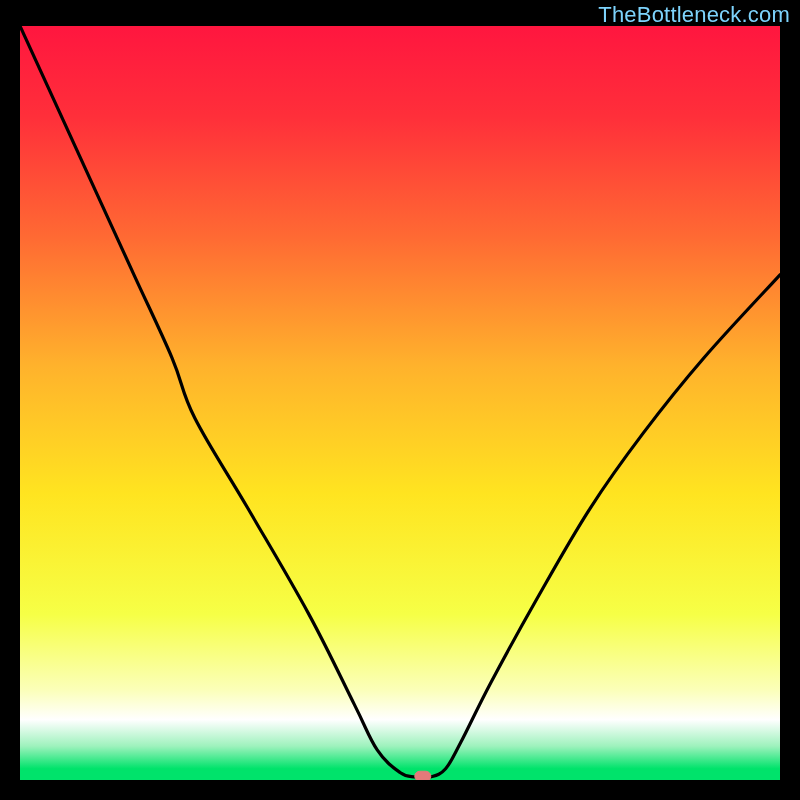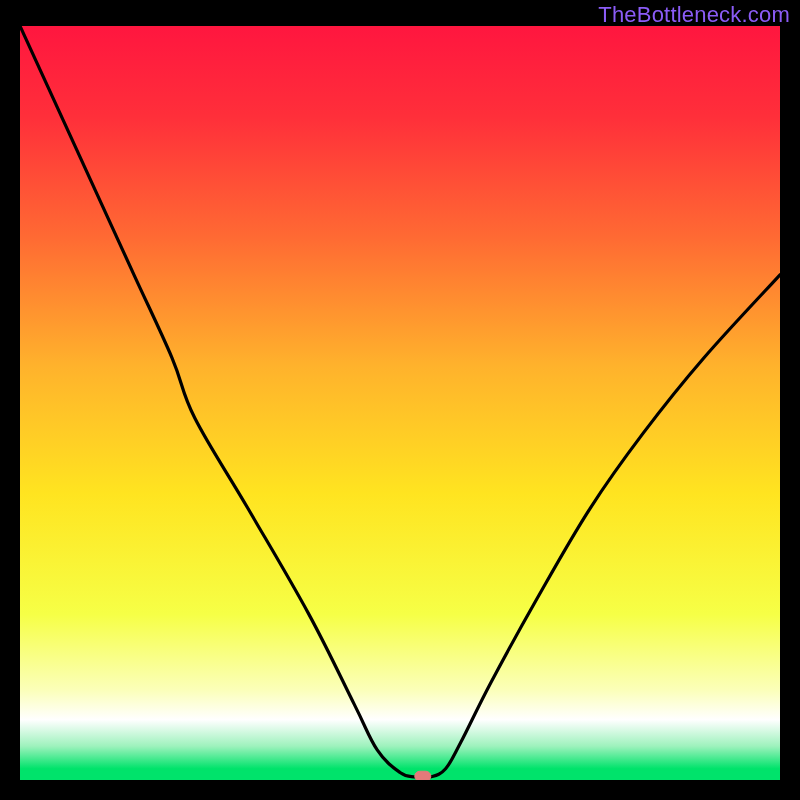--- a/index.html
+++ b/index.html
@@ -14,21 +14,21 @@
   .frame {
     position: relative;
     width: 800px;
     height: 800px;
     background: #000;
   }
   .watermark {
     position: absolute;
     top: 2px;
     right: 10px;
-    color: #8b5cf6;
+    color: #7dd3fc;
     font-size: 22px;
     font-weight: 500;
     letter-spacing: 0.2px;
     z-index: 5;
     user-select: none;
   }
   .plot {
     position: absolute;
     left: 20px;
     top: 26px;

